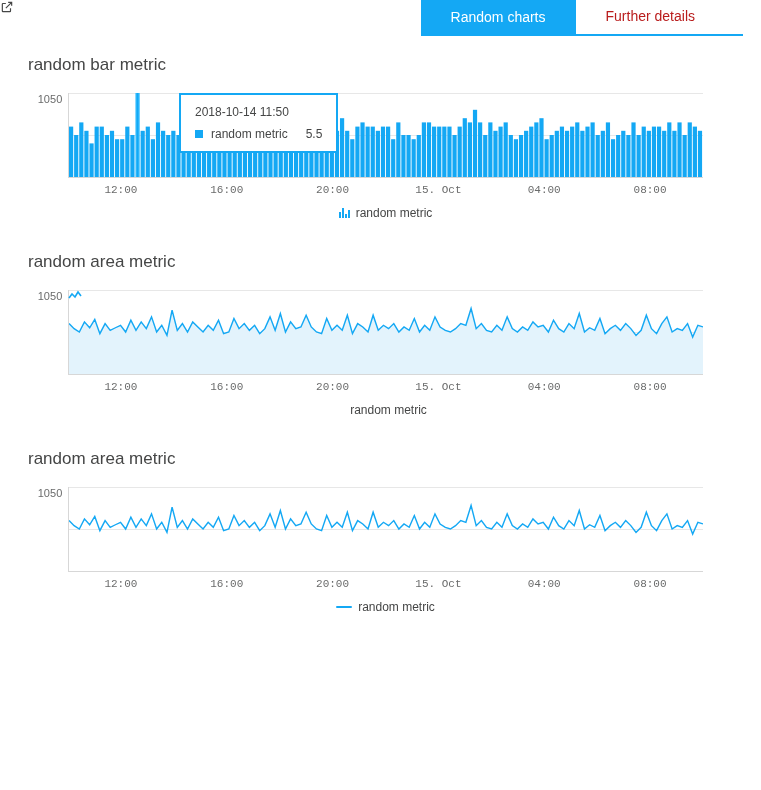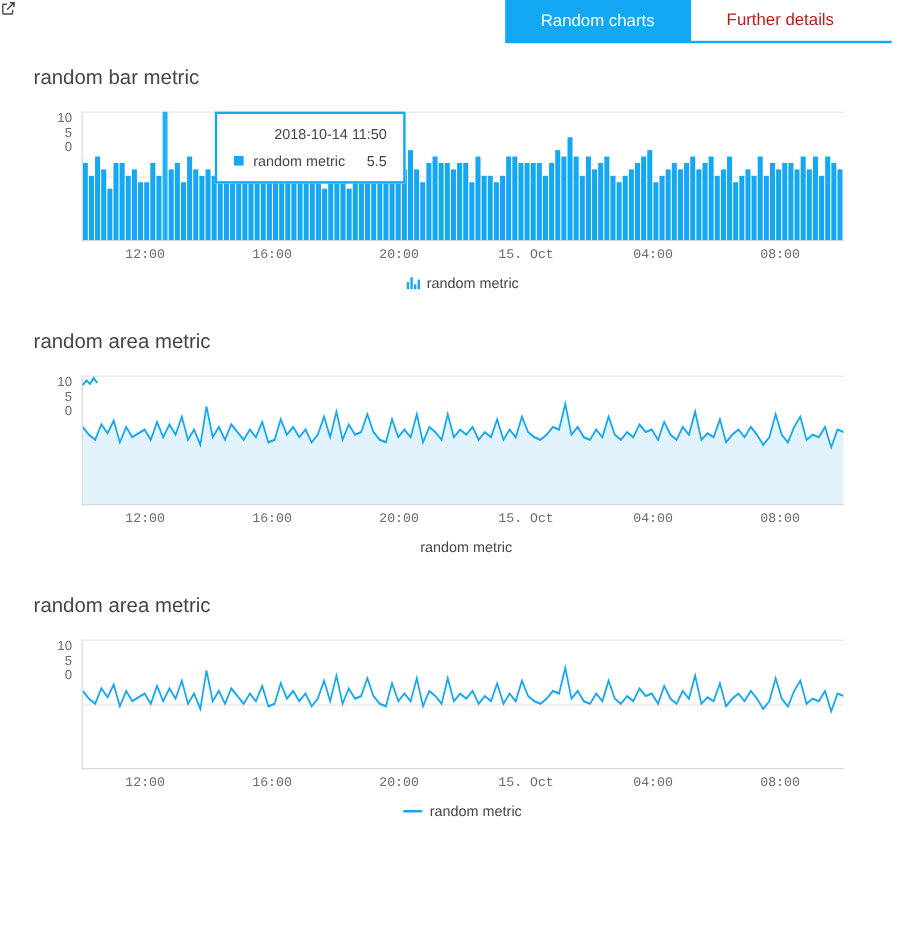--- a/index.html
+++ b/index.html
@@ -5,22 +5,22 @@
   * { box-sizing: border-box; margin: 0; padding: 0; }
   body { font-family: -apple-system, "Segoe UI", Arial, sans-serif; background: #fff; color: #454646; font-size: 13px; width: 761px; }
   .tabs { display: flex; padding: 0 18px; border-bottom: 1px solid transparent; justify-content: flex-end; }
   .tab { padding: 8px 30px 10px; font-size: 14px; cursor: pointer; display: flex; align-items: center; gap: 18px; }
   .tab.active { background: #14a8f4; color: #fff; }
   .tab.inactive { color: #b91c1c; border-bottom: 2px solid #14a8f4; }
   .ext-icon { width: 14px; height: 14px; }
   .section { padding: 18px 28px 6px; }
   .section-title { color: #454646; font-size: 17px; font-weight: 400; margin-bottom: 18px; }
   .chart-wrap { position: relative; margin-left: 40px; margin-right: 30px; }
-  .y-axis { position: absolute; left: -28px; top: 0; height: 85px; display: flex; flex-direction: column; justify-content: flex-start; color: #6a6b6b; font-size: 11px; text-align: right; width: 20px; }
-  .plot { position: relative; height: 108px; border-left: 1px solid #d7d7d7; border-bottom: 1px solid #d7d7d7; text-align: right; }
+  .y-axis { position: absolute; left: -28px; top: 0; height: 85px; display: flex; flex-direction: row; justify-content: center; color: #6a6b6b; font-size: 11px; text-align: right; width: 20px; }
+  .plot { position: relative; height: 85px; border-left: 1px solid #d7d7d7; border-bottom: 1px solid #d7d7d7; }
   .grid-line { position: absolute; left: 0; right: 0; border-top: 1px solid #e7e7e7; }
   .x-axis { display: flex; justify-content: space-between; padding: 6px 0 0; color: #6a6b6b; font-size: 11px; font-family: Liberation Mono, monospace; }
   .x-axis span { flex: 1; text-align: center; }
   .legend { text-align: center; padding: 10px 0 8px; color: #454646; font-size: 12px; display: flex; justify-content: center; align-items: center; gap: 6px; cursor: pointer; }
   .legend-icon.bars { display: inline-flex; gap: 1px; align-items: flex-end; height: 10px; }
   .legend-icon.bars i { width: 2px; background: #14a8f4; display: block; }
   .legend-icon.area-i, .legend-icon.line-i { width: 16px; height: 2px; background: #14a8f4; border-radius: 1px; position: relative; }
   
   .tooltip { position: absolute; background: #fff; border: 2px solid #14a8f4; padding: 10px 14px; font-size: 12px; z-index: 5; pointer-events: none; }
   .tooltip .tt-date { color: #454646; margin-bottom: 8px; }

